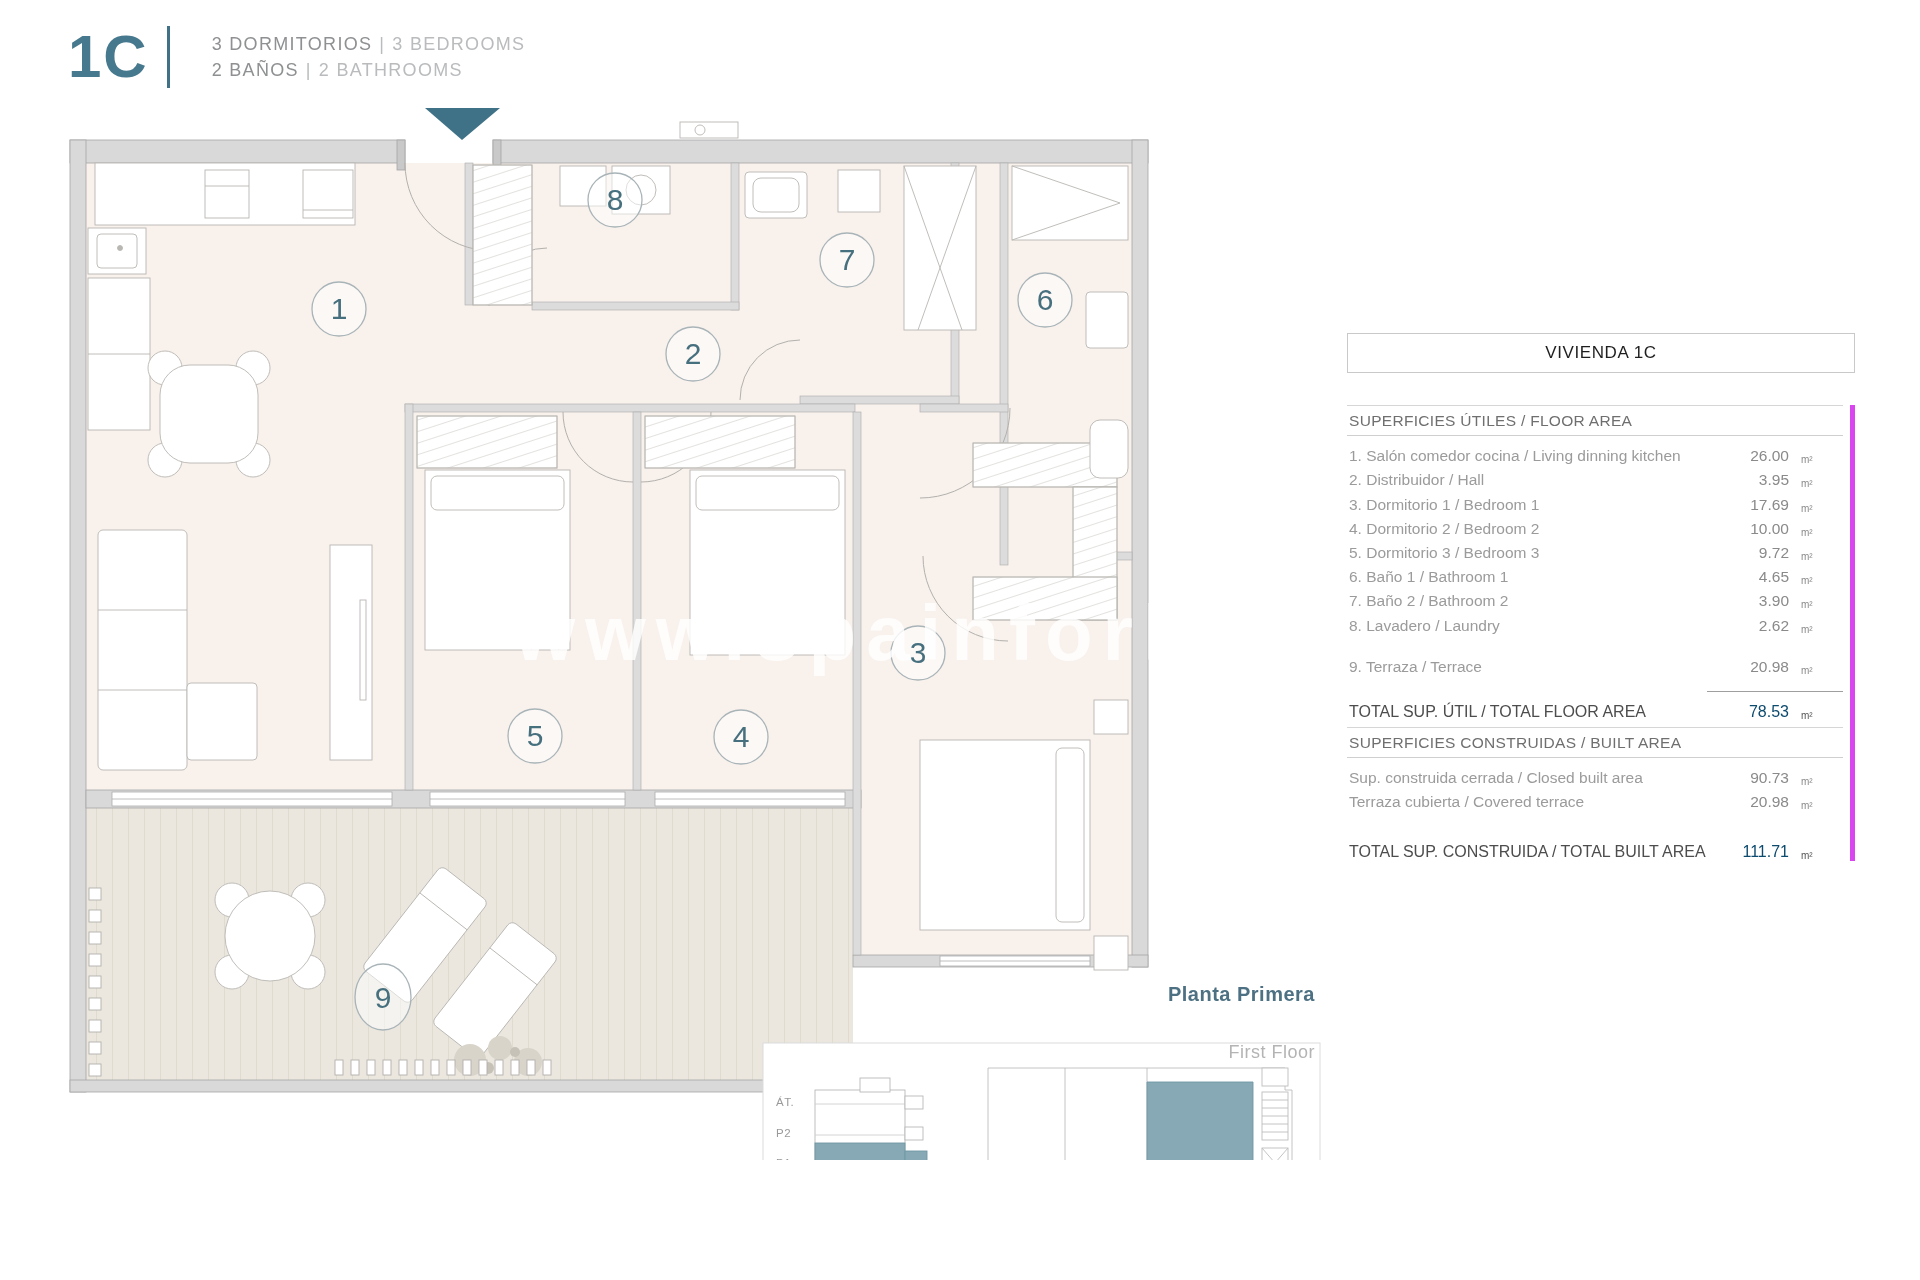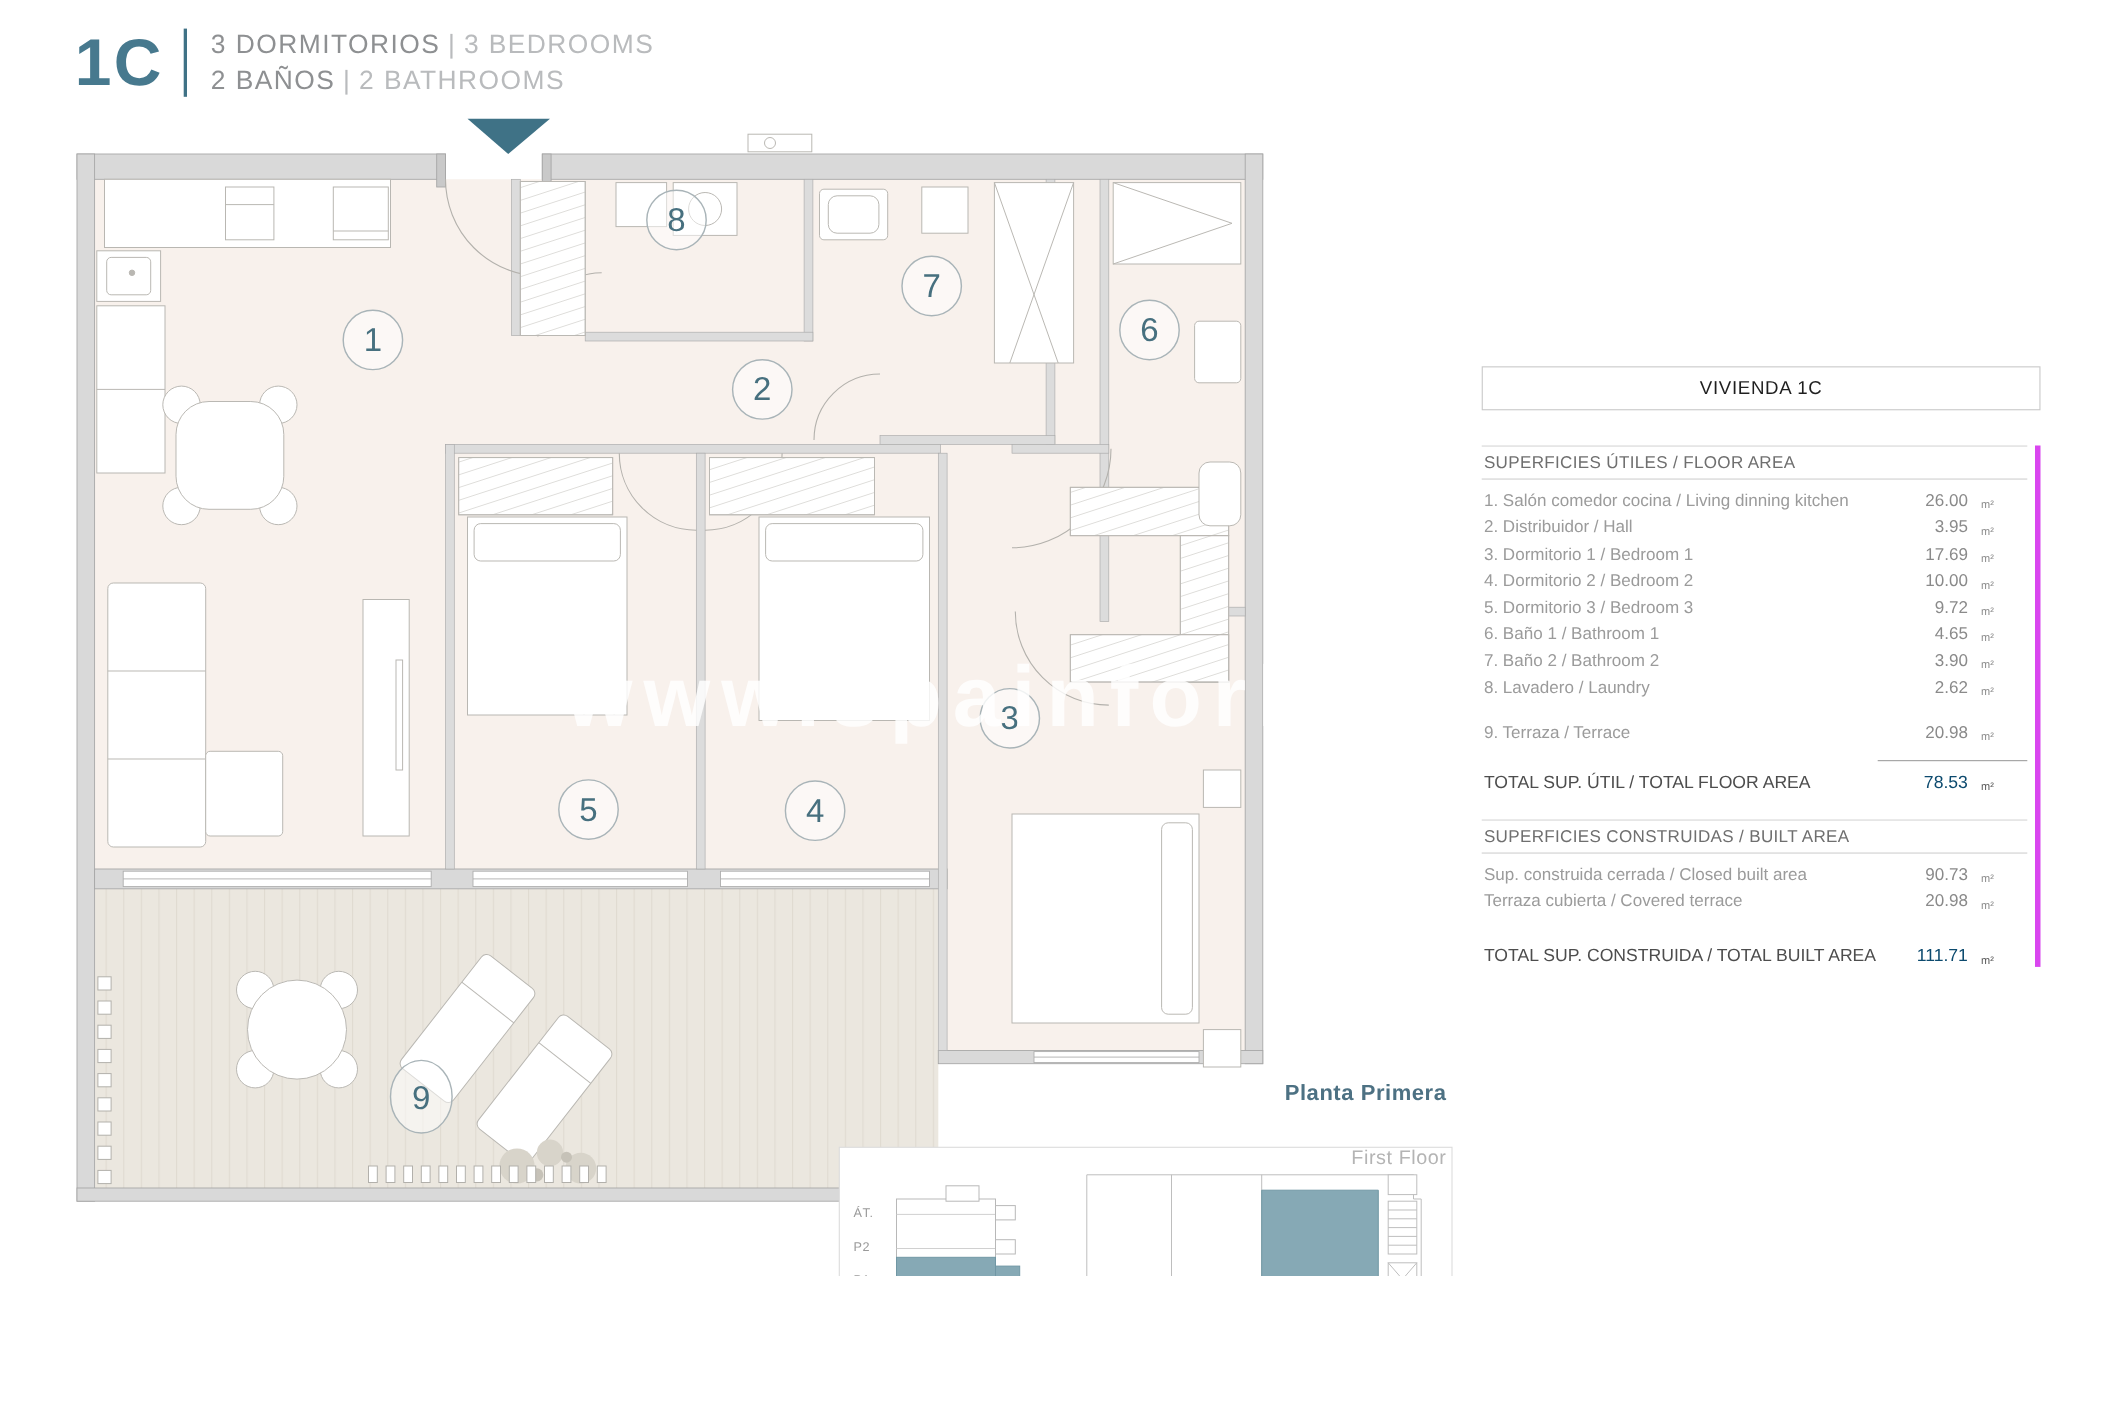--- a/index.html
+++ b/index.html
@@ -3,21 +3,21 @@
 <meta charset="utf-8">
 <style>
   html,body{margin:0;padding:0;background:#fff;}
   .page{position:relative;width:1920px;height:1160px;background:#fff;overflow:hidden;
         font-family:"Liberation Sans",sans-serif;}
   
   .hdr{position:absolute;left:68px;top:26px;display:flex;align-items:center;}
   .hdr .unit{font-size:60px;font-weight:bold;color:#47798e;letter-spacing:2px;line-height:1;}
   .hdr .divider{width:3px;height:62px;background:#3f7286;margin:0 22px 0 18px;}
   .hdr .lines{display:flex;flex-direction:column;gap:5px;}
-  .hdr .line{font-size:24px;letter-spacing:1.3px;white-space:nowrap;}
+  .hdr .line{font-size:18px;letter-spacing:1.3px;white-space:nowrap;margin-left:20px;}
   .hdr .es{color:#8e9092;}
   .hdr .sep{color:#b9bbbd;padding:0 7px;}
   .hdr .en{color:#b9bbbd;}
   
   svg.plan{position:absolute;left:0;top:0;width:1920px;height:1280px;}
   .roomnum{font-size:30px;fill:#47707f;}
   .wm{font-size:78px;fill:rgba(255,255,255,0.82);letter-spacing:10px;font-weight:bold;}
   .lvl{font-size:11.5px;fill:#9a9a9a;letter-spacing:.5px;}
   
   .panel{position:absolute;left:1347px;top:333px;width:508px;color:#9a9a9a;}
@@ -30,21 +30,21 @@
   .t-row{display:flex;align-items:flex-end;height:24.2px;font-size:15.5px;color:#9b9b9b;}
   .t-row .lbl{flex:1;padding-left:2px;white-space:nowrap;}
   .t-row .val{width:64px;text-align:right;color:#8a8a8a;}
   .t-row .unitc{width:42px;padding-left:12px;font-size:10px;color:#8a8a8a;}
   .rows{margin-top:5px;}
   .terr{margin-top:17px;}
   .total-line{border-top:1px solid #9f9f9f;width:136px;margin:15px 0 5px auto;}
   .t-total{color:#4d4d4d;font-size:16px;}
   .t-total .val{color:#0c4a6e;}
   .t-total .unitc{color:#565656;}
-  .sec2{margin-top:24px;}
+  .sec2{margin-top:6px;}
   .tot2{margin-top:26px;}
   
   .floorlbl{position:absolute;left:1015px;top:982px;width:300px;text-align:right;line-height:1.2;}
   .floorlbl .es{font-size:20px;color:#4d7183;letter-spacing:.5px;font-weight:bold;}
   .floorlbl .en{font-size:18px;color:#b4b4b4;letter-spacing:.5px;margin-top:36px;}
 </style>
 </head>
 <body>
 
 <div class="page">

